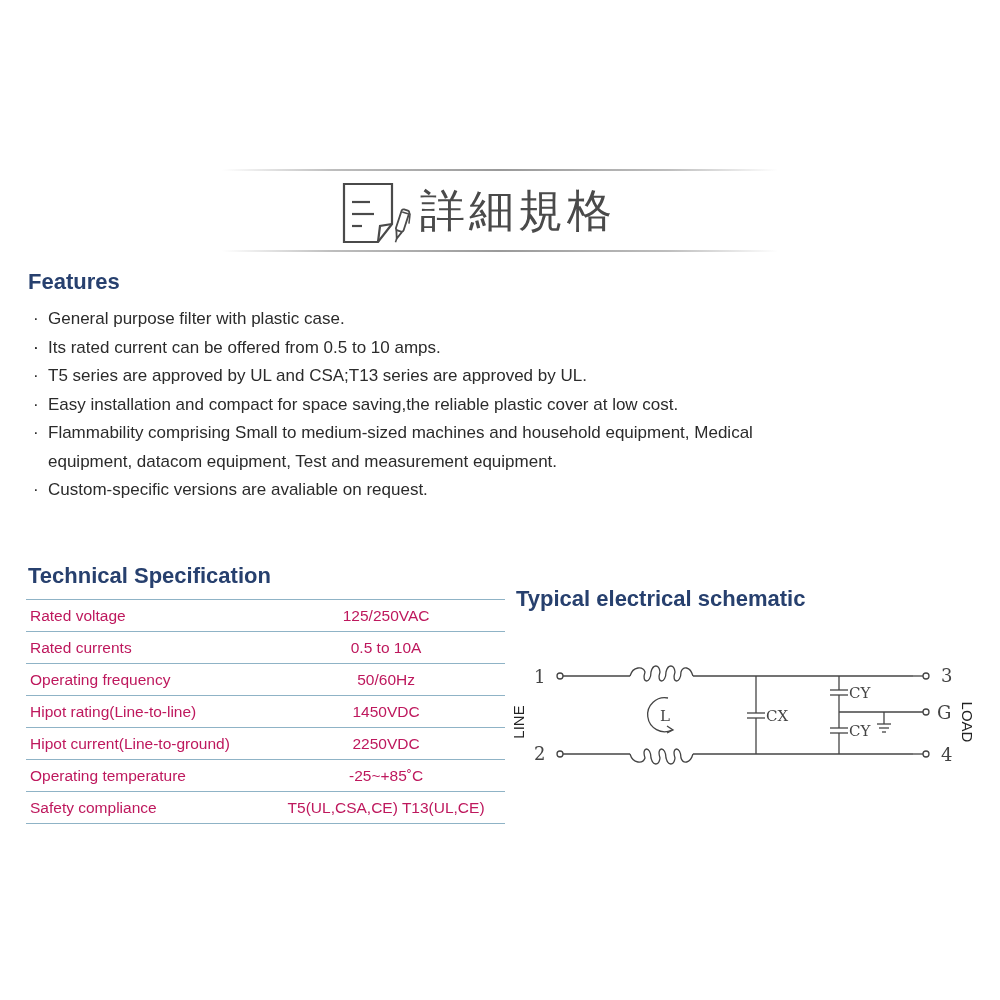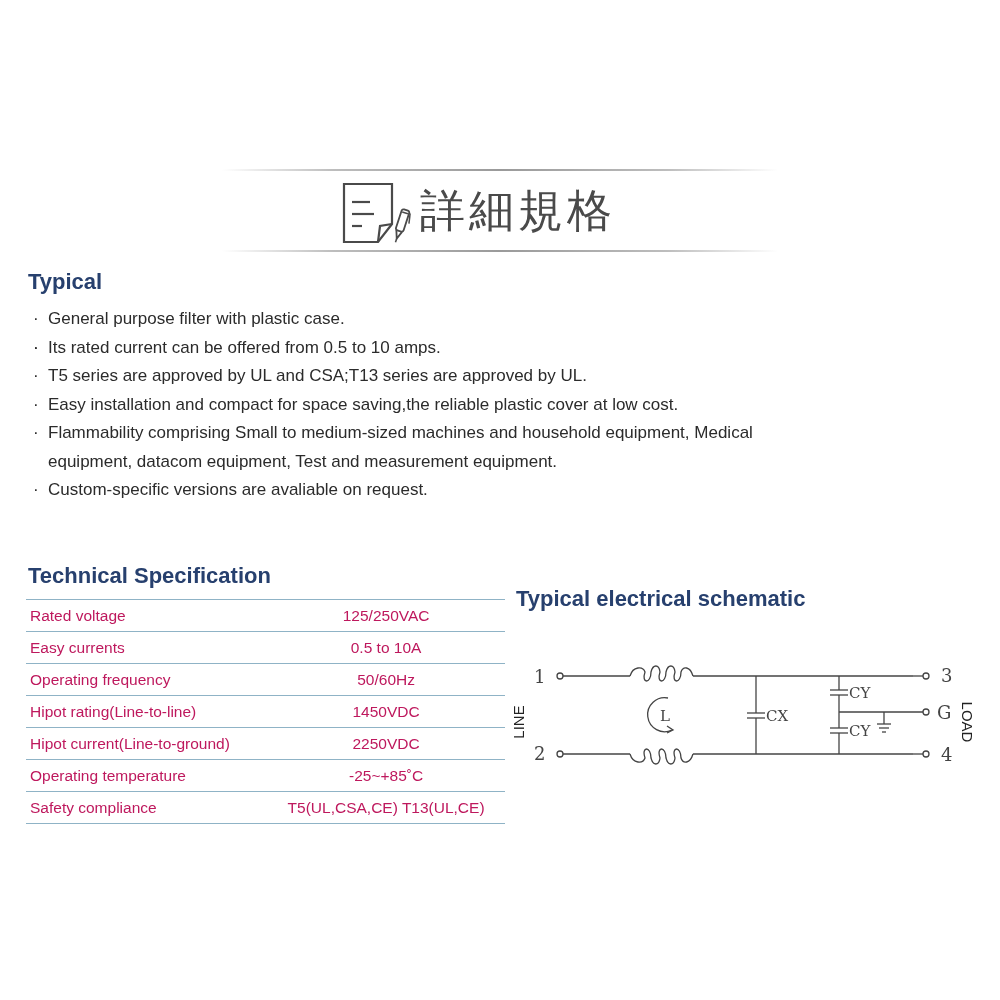--- a/index.html
+++ b/index.html
@@ -46,40 +46,40 @@
   <g transform="translate(66,30) rotate(18)">
     <rect x="-4" y="0" width="8" height="22" rx="2" fill="none" stroke="#4a4a4a" stroke-width="1.8"></rect>
     <line x1="-3" y1="3" x2="3" y2="3" stroke="#4a4a4a" stroke-width="1.5"></line>
     <path d="M-3 22 L0 30 L3 22" fill="none" stroke="#4a4a4a" stroke-width="1.8"></path>
     <line x1="0" y1="30" x2="0" y2="34" stroke="#4a4a4a" stroke-width="1.5"></line>
     <line x1="5" y1="2" x2="7" y2="12" stroke="#4a4a4a" stroke-width="1.5"></line>
   </g>
 </svg>
 <div class="hdr-title">詳細規格</div>
 
-<div class="section-title" style="left:28px; top:269px;">Typical</div>
+<div class="section-title" style="left:28px; top:269px;">Features</div>
 <ul class="features">
   <li><span class="dot">·</span><span>General purpose filter with plastic case.</span></li>
   <li><span class="dot">·</span></li>
   <li><span class="dot">·</span><span>Its rated current can be offered from 0.5 to 10 amps.</span></li>
   <li><span class="dot">·</span><span>T5 series are approved by UL and CSA;T13 series are approved by UL.</span></li>
   <li><span class="dot">·</span><span>Easy installation and compact for space saving,the reliable plastic cover at low cost.</span></li>
   <li><span class="dot">·</span><span>Flammability comprising Small to medium-sized machines and household equipment, Medical</span><br><span>equipment, datacom equipment, Test and measurement equipment.</span></li>
   <li><span class="dot">·</span><span>Custom-specific versions are avaliable on request.</span></li>
 </ul>
 
 <div class="section-title" style="left:28px; top:563px;">Technical Specification</div>
 <table class="spec-table">
   <tbody>
       <tr>
         <td>Rated voltage</td>
         <td class="val">125/250VAC</td>
       </tr>
   <tr>
-        <td>Easy currents</td>
+        <td>Rated currents</td>
         <td class="val">0.5 to 10A</td>
       </tr>
   <tr>
         <td>Operating frequency</td>
         <td class="val">50/60Hz</td>
       </tr>
   <tr>
         <td>Hipot rating(Line-to-line)</td>
         <td class="val">1450VDC</td>
       </tr>

